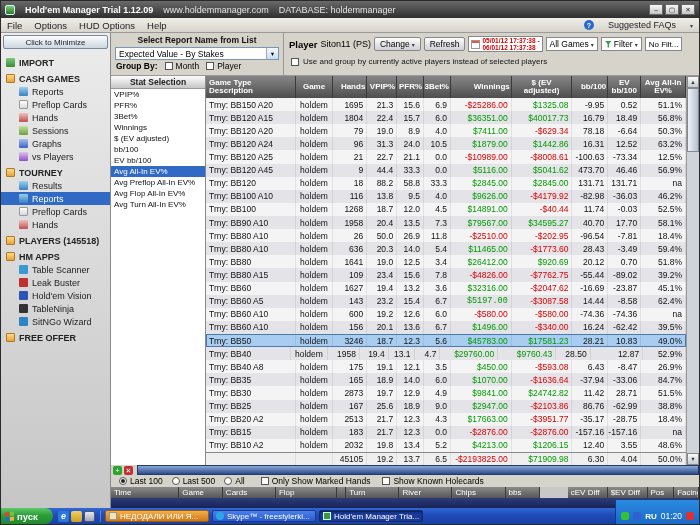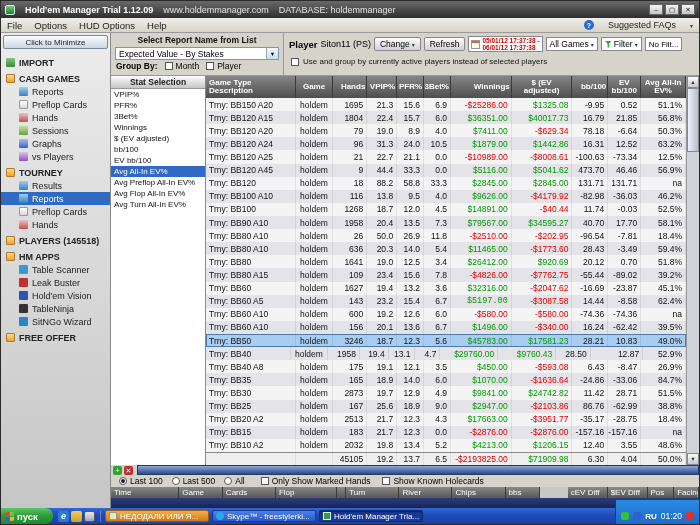--- a/index.html
+++ b/index.html
@@ -370,21 +370,21 @@
             <div class="trow odd">
               <div class="td a-l" style="width: 90px;">Trny: BB120 A15</div>
               <div class="td a-c" style="width: 38px;">holdem</div>
               <div class="td a-r" style="width: 34px;">1804</div>
               <div class="td a-r" style="width: 30px;">22.4</div>
               <div class="td a-r" style="width: 27px;">15.7</div>
               <div class="td a-r" style="width: 27px;">6.0</div>
               <div class="td a-r pos" style="width: 61px;">$36351.00</div>
               <div class="td a-r pos" style="width: 61px;">$40017.73</div>
               <div class="td a-r" style="width: 36px;">16.79</div>
-              <div class="td a-r" style="width: 33px;">21.85</div>
+              <div class="td a-r" style="width: 33px;">18.49</div>
               <div class="td a-r" style="width: 45px;">56.8%</div>
             </div>
             <div class="trow even">
               <div class="td a-l" style="width: 90px;">Trny: BB120 A20</div>
               <div class="td a-c" style="width: 38px;">holdem</div>
               <div class="td a-r" style="width: 34px;">79</div>
               <div class="td a-r" style="width: 30px;">19.0</div>
               <div class="td a-r" style="width: 27px;">8.9</div>
               <div class="td a-r" style="width: 27px;">4.0</div>
               <div class="td a-r pos" style="width: 61px;">$7411.00</div>
@@ -629,21 +629,21 @@
             </div>
             <div class="trow odd">
               <div class="td a-l" style="width: 90px;">Trny: BB35</div>
               <div class="td a-c" style="width: 38px;">holdem</div>
               <div class="td a-r" style="width: 34px;">165</div>
               <div class="td a-r" style="width: 30px;">18.9</div>
               <div class="td a-r" style="width: 27px;">14.0</div>
               <div class="td a-r" style="width: 27px;">6.0</div>
               <div class="td a-r pos" style="width: 61px;">$1070.00</div>
               <div class="td a-r neg" style="width: 61px;">-$1636.64</div>
-              <div class="td a-r" style="width: 36px;">-24.86</div>
+              <div class="td a-r" style="width: 36px;">-37.94</div>
               <div class="td a-r" style="width: 33px;">-33.06</div>
               <div class="td a-r" style="width: 45px;">84.7%</div>
             </div>
             <div class="trow even">
               <div class="td a-l" style="width: 90px;">Trny: BB30</div>
               <div class="td a-c" style="width: 38px;">holdem</div>
               <div class="td a-r" style="width: 34px;">2873</div>
               <div class="td a-r" style="width: 30px;">19.7</div>
               <div class="td a-r" style="width: 27px;">12.9</div>
               <div class="td a-r" style="width: 27px;">4.9</div>

